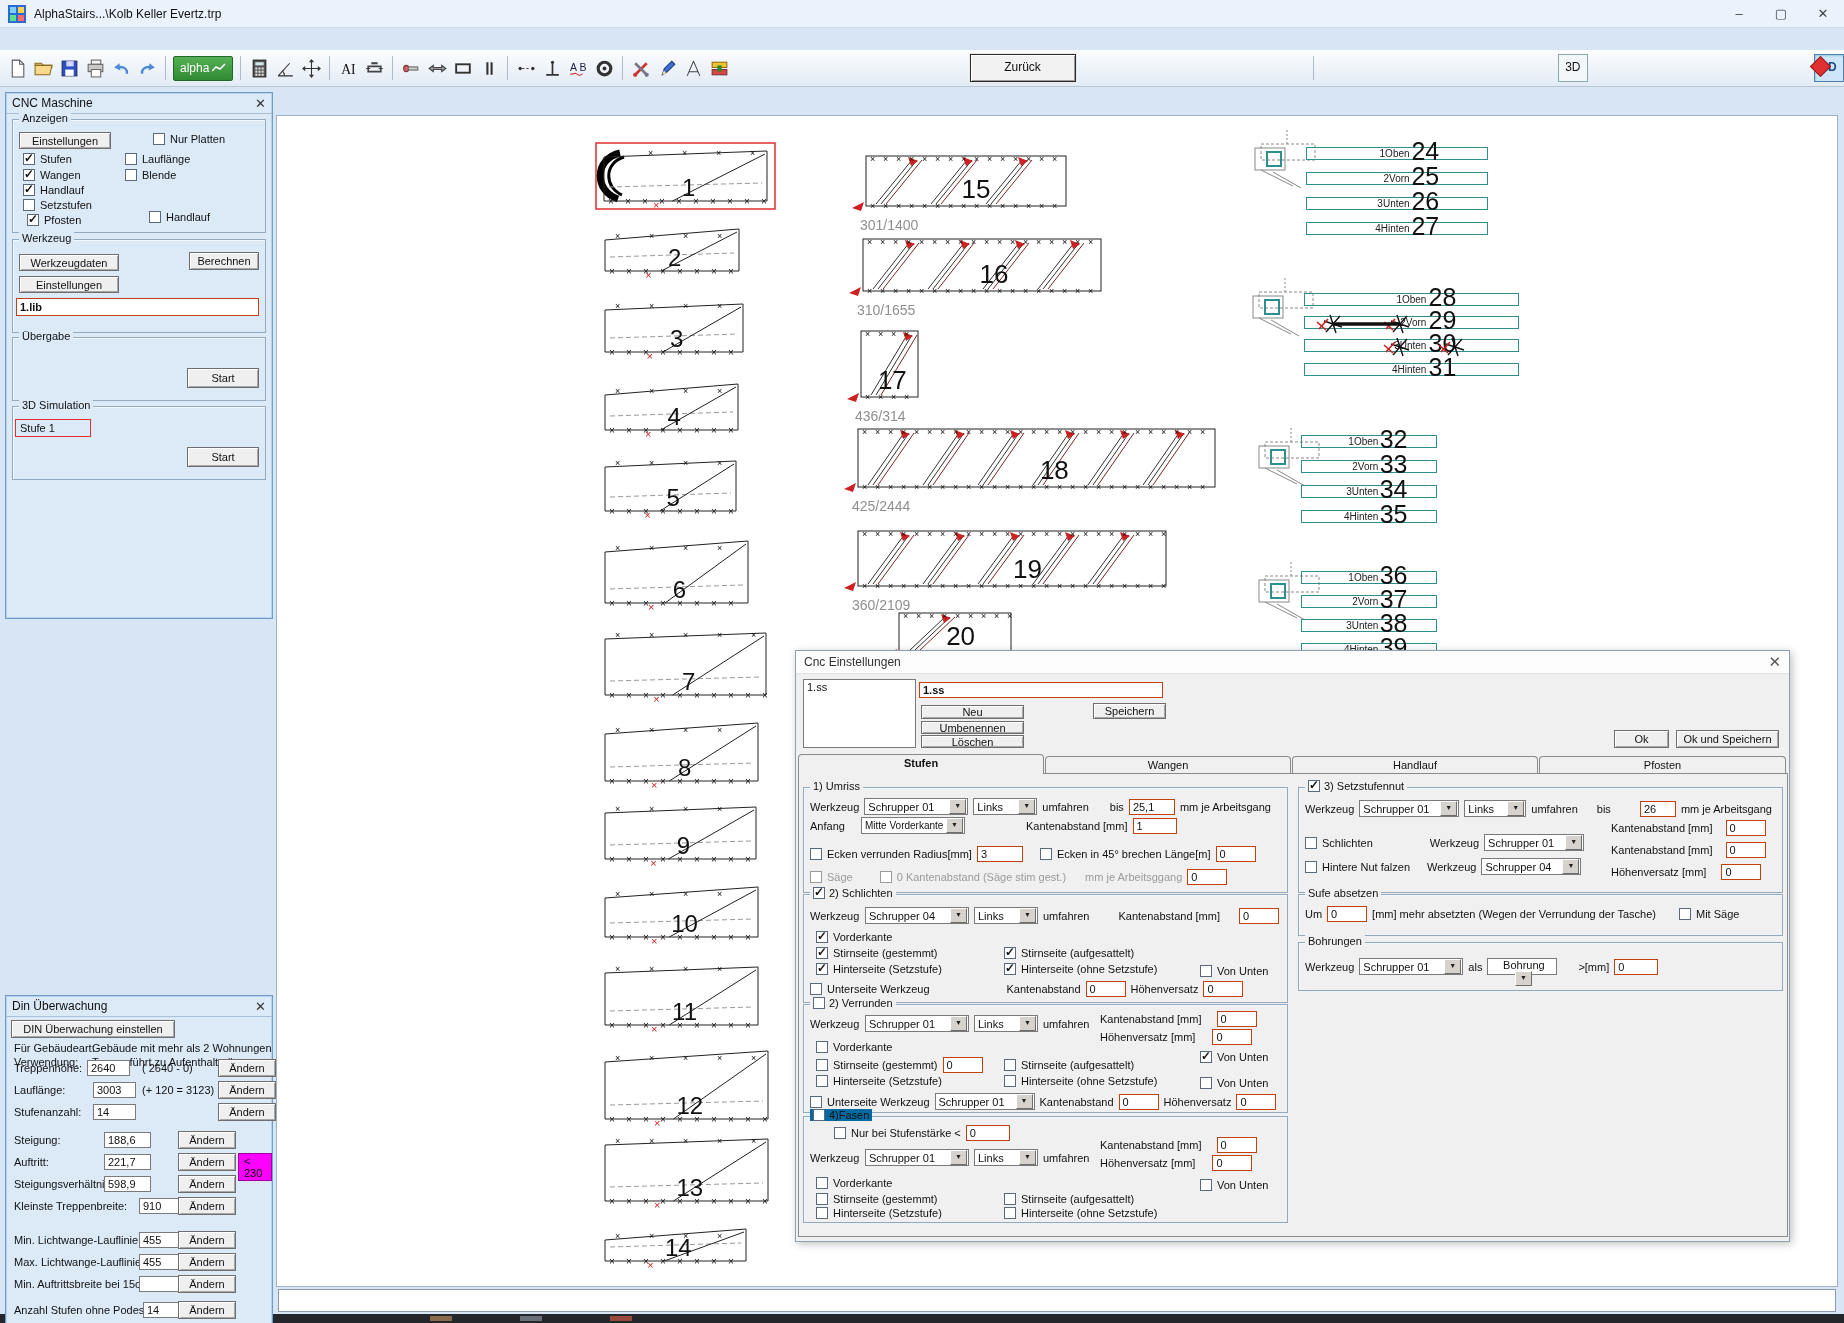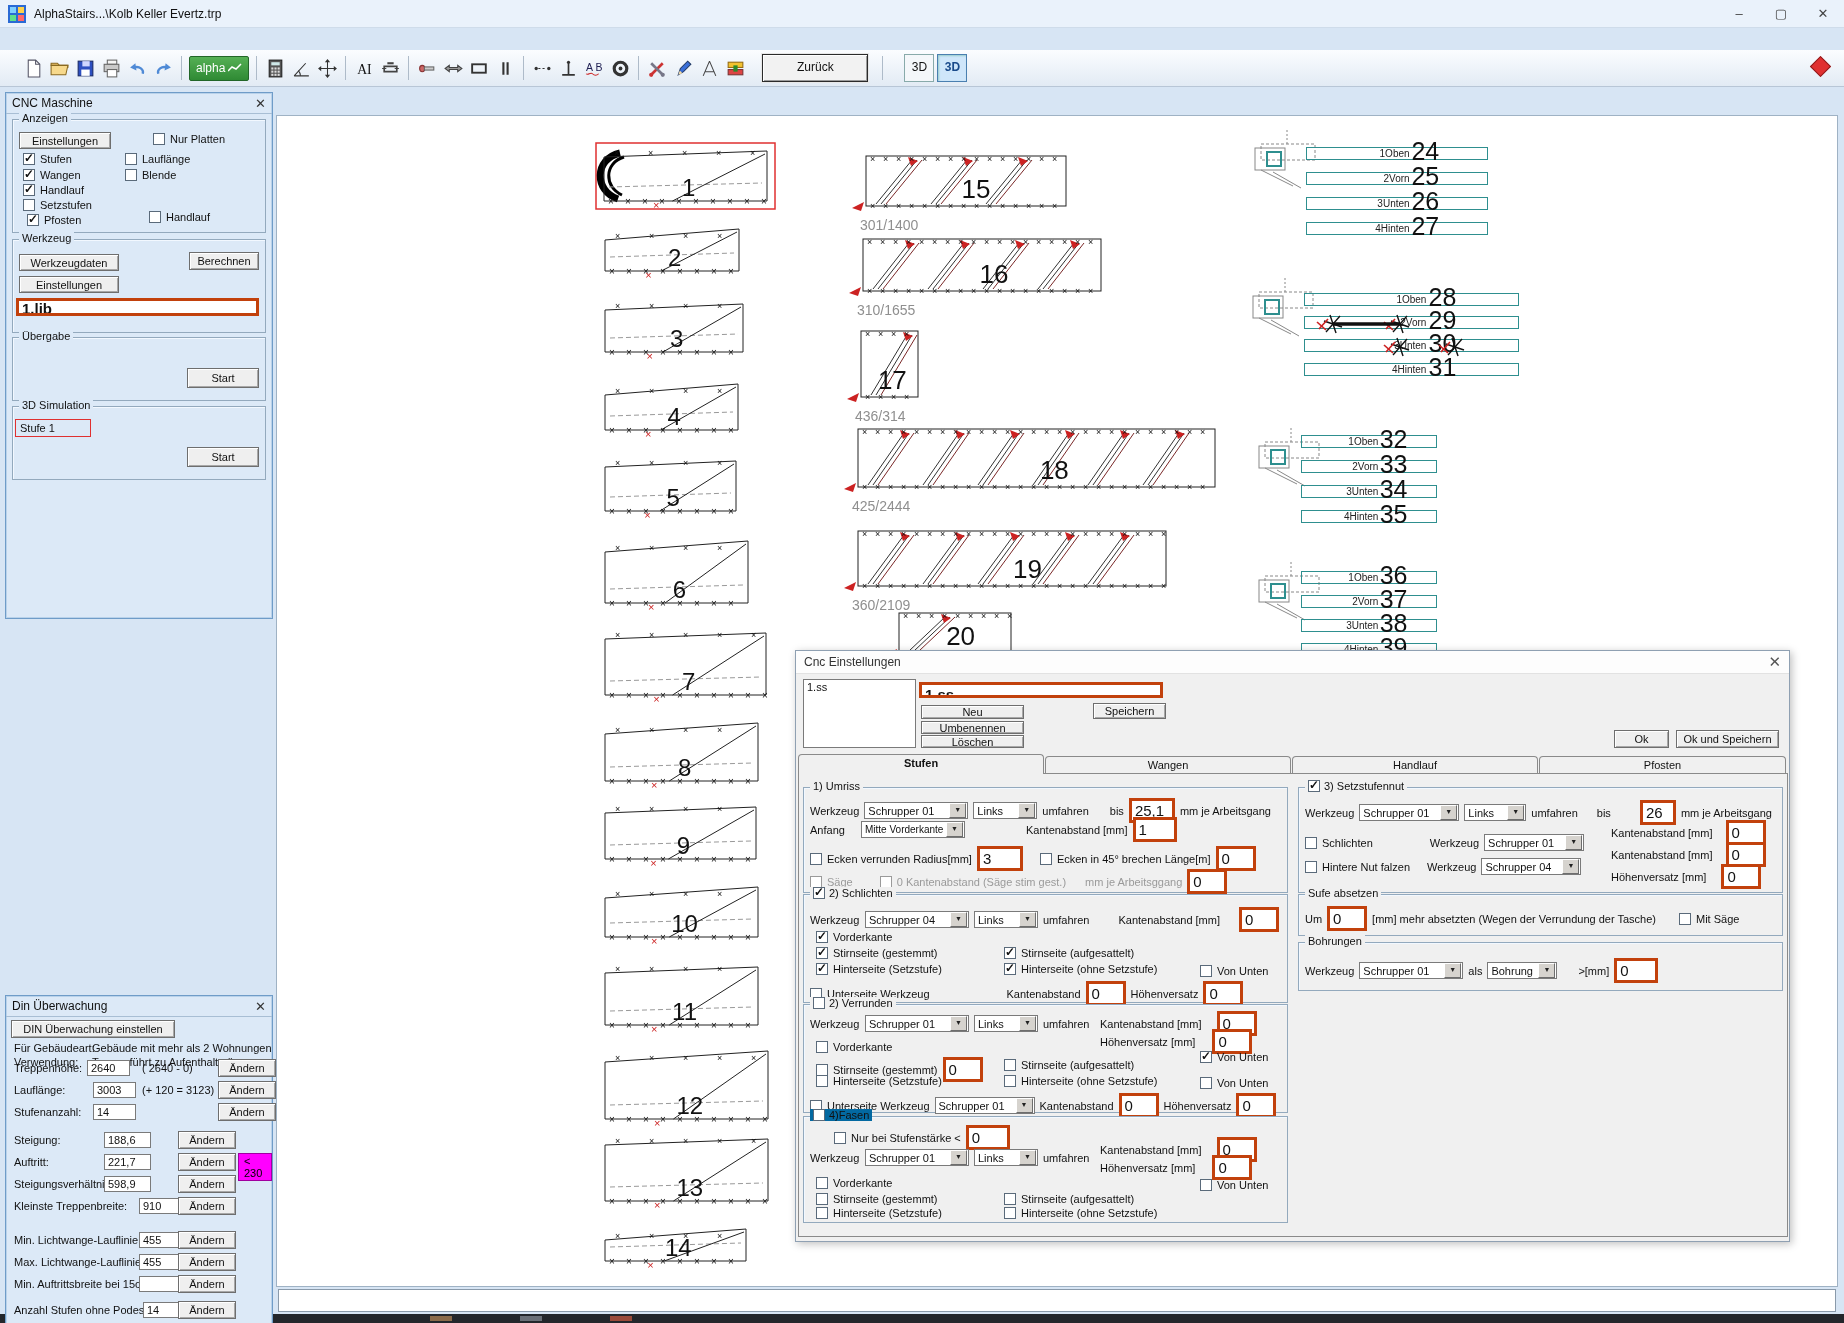--- a/index.html
+++ b/index.html
@@ -13,21 +13,21 @@
             display:flex;align-items:center;border-bottom:1px solid #cfdcea;}
   .app-icon{width:18px;height:18px;margin:0 8px 0 8px;flex:none;}
   .title-text{font-size:12px;color:#111;}
   .win-btns{margin-left:auto;display:flex;height:27px;}
   .win-btn{width:42px;text-align:center;line-height:27px;font-size:13px;color:#444;}
   .menubar{position:absolute;left:0;top:27px;width:1844px;height:23px;background:#f1f6fb;
            display:flex;align-items:center;padding-left:4px;border-bottom:1px solid #d6e0ea;box-sizing:border-box;}
   .menu-item{padding:0 8px;font-size:12px;color:#222;}
   .toolbar{position:absolute;left:0;top:50px;width:1844px;height:37px;
            background:linear-gradient(#fbfdff,#e2ebf4);border-bottom:1px solid #b8c6d6;
-           display:flex;align-items:center;padding-left:20px;box-sizing:border-box;}
+           display:flex;align-items:center;padding-left:4px;box-sizing:border-box;justify-content:space-between;}
   #tb-icons{display:flex;align-items:center;}
   .tbtn{width:26px;height:26px;display:flex;align-items:center;justify-content:center;flex:none;}
   .tsep{width:1px;height:24px;background:#aebbc9;margin:0 5px;flex:none;}
   .alpha-btn{height:23px;padding:0 6px;background:linear-gradient(#55b055,#2f8a34);
              border:1px solid #226628;border-radius:2px;color:#fff;font-size:12px;
              display:flex;align-items:center;gap:3px;margin:0 2px;}
   .zurueck-btn{width:104px;height:26px;margin-left:14px;background:#f2f2f2;
                border:1px solid #2b2b2b;box-shadow:inset 1px 1px 0 #fff,inset -1px -1px 0 #9c9c9c,0 0 0 1px #e8e8e8;
                text-align:center;line-height:24px;font-size:12px;}
   .btn3d{width:28px;height:26px;margin-left:16px;background:#f4f7fa;border:1px solid #8aa;
@@ -54,21 +54,21 @@
   .panel{background:#dce9f7;border:1px solid #6f9cc8;box-shadow:0 0 0 1px #b9d2ea inset;}
   .panel-head{height:20px;border-bottom:1px solid #a8bed4;display:flex;align-items:center;
               padding:0 6px;font-size:12px;color:#111;}
   .panel-x{margin-left:auto;font-size:13px;color:#333;}
   .gb{position:absolute;border:1px solid #93a9bd;box-shadow:inset 1px 1px 0 #f2f8ff;}
   .gbl{position:absolute;top:-8px;left:6px;background:#dce9f7;padding:0 3px;font-size:11px;
        display:flex;align-items:center;gap:4px;white-space:nowrap;}
   .dlg .gbl{background:#f0f0f0;}
   .btn{background:#efefef;border:1px solid #6e6e6e;box-shadow:inset 1px 1px 0 #fff,inset -1px -1px 0 #a8a8a8;
        font-size:11px;text-align:center;display:flex;align-items:center;justify-content:center;box-sizing:border-box;}
-  .in{background:#fff;border:3px solid #c2410c;font-size:15px;padding:1px 3px;box-sizing:border-box;
+  .in{background:#fff;border:1px solid #c2410c;font-size:11px;padding:1px 3px;box-sizing:border-box;
       white-space:nowrap;overflow:hidden;}
   .cb{display:inline-block;width:12px;height:12px;background:#fff;border:1px solid #5a6a7a;
       position:relative;flex:none;box-sizing:border-box;}
   .cb.checked::after{content:"\2713";position:absolute;left:0;top:-3px;font-size:12px;font-weight:bold;color:#111;}
   .ck{position:absolute;display:flex;align-items:center;gap:5px;font-size:11px;white-space:nowrap;}
   .redbox{position:absolute;border:1px solid #e03030;font-size:11px;padding:2px 4px;box-sizing:border-box;}
   .badge{position:absolute;background:#ff00ff;border:1px solid #a000a0;color:#000;
          font-size:11px;padding:1px 5px;box-sizing:border-box;}
   .dis{color:#9a9a9a;}
   .dis .cb{border-color:#9a9a9a;}
@@ -82,21 +82,21 @@
   .tab{position:absolute;height:18px;background:#f0f0f0;border:1px solid #8a8a8a;border-bottom:none;
        border-radius:4px 4px 0 0;text-align:center;font-size:11px;line-height:17px;box-sizing:border-box;}
   .tab.active{font-weight:bold;height:20px;z-index:3;background:#f0f0f0;}
   .tabpage{position:absolute;border:1px solid #8a8a8a;background:#f0f0f0;z-index:2;}
   .r{position:absolute;display:flex;align-items:center;gap:5px;white-space:nowrap;font-size:11px;}
   .dd{display:inline-flex;align-items:center;justify-content:space-between;background:#fff;
       border:1px solid #7a7a7a;height:17px;font-size:11px;padding-left:3px;box-sizing:border-box;flex:none;}
   .da{width:15px;height:13px;background:#d6d3ce;border:1px solid;border-color:#fff #6d6d6d #6d6d6d #fff;
       font-size:7px;line-height:12px;text-align:center;margin-right:1px;flex:none;color:#222;}
   .w36{width:36px;}.w40{width:40px;}.w44{width:44px;}.w46{width:46px;}
-  .w62{width:62px;}.w64{width:64px;}.w70{width:70px;}.w100{width:100px;}.w104{width:104px;}
+  .w62{width:62px;}.w64{width:64px;}.w70{width:70px;flex-direction:column;}.w100{width:100px;}.w104{width:104px;}
 
   
   .statusbar{position:absolute;left:278px;top:1289px;width:1558px;height:23px;background:#fff;
              border:1px solid #8a9aaa;box-sizing:border-box;}
   .sliver{position:absolute;left:0;top:1314px;width:1844px;height:9px;background:#23262b;}
   .sliver i{position:absolute;top:2px;width:22px;height:5px;display:block;}
 
   
   .din-lbl{position:absolute;font-size:11px;white-space:nowrap;}
   .val{position:absolute;background:#fff;border:1px solid #7a7a7a;height:16px;font-size:11px;

